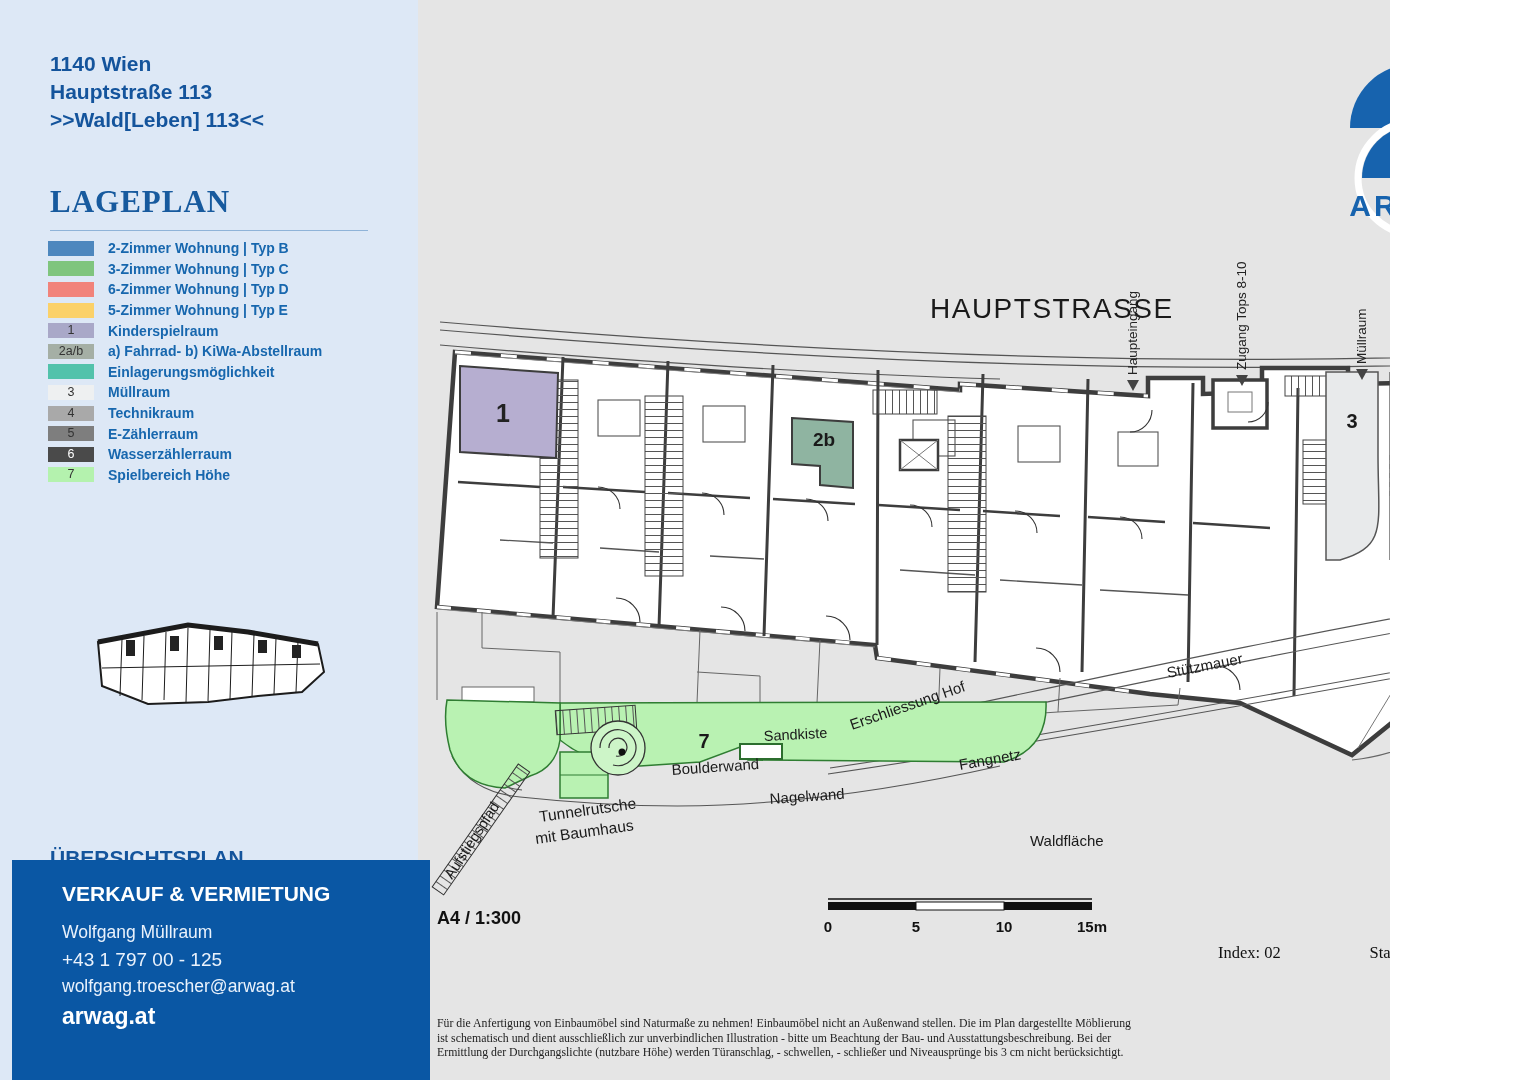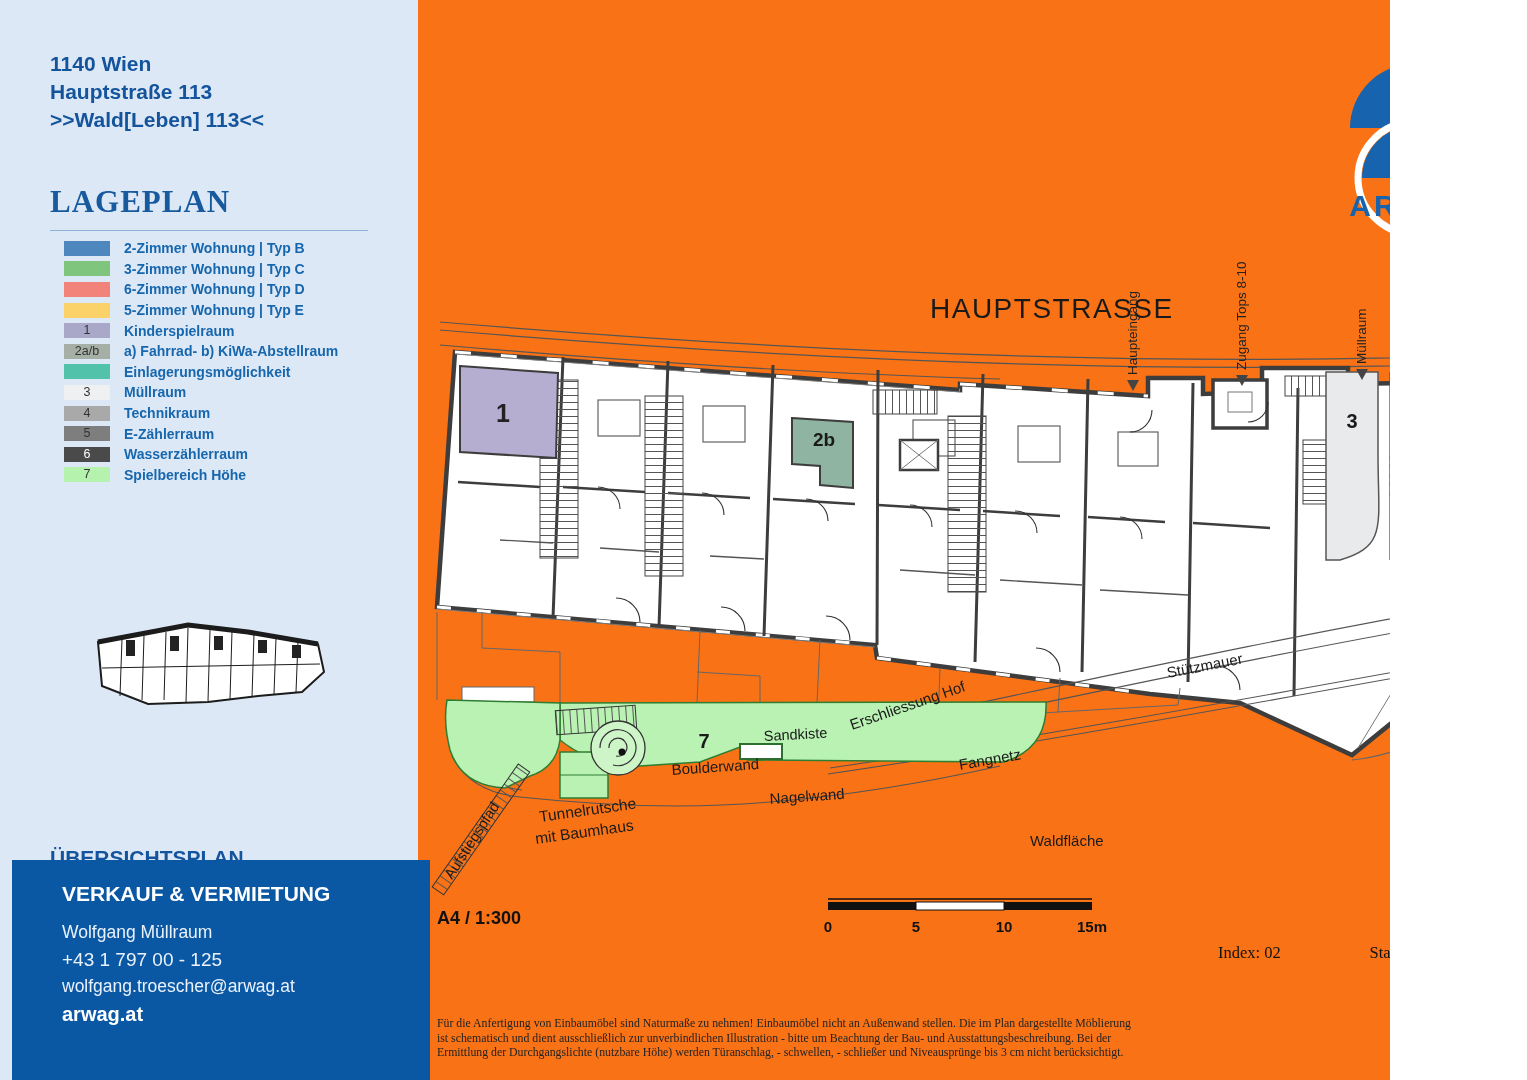--- a/index.html
+++ b/index.html
@@ -1,37 +1,37 @@
 <!DOCTYPE html>
 <html><head>
 <meta charset="utf-8">
 <style>
   html,body{margin:0;padding:0;background:#fff;}
   #stage{position:relative;width:1390px;height:1080px;overflow:hidden;
-         font-family:"Liberation Sans",sans-serif;background:#f97316;text-decoration:underline;}
+         font-family:"Liberation Sans",sans-serif;background:#e5e5e5;text-decoration:underline;}
   
   #sidebar{position:absolute;left:0;top:0;width:418px;height:1080px;background:#dde8f6;}
   .addr{position:absolute;left:50px;top:50px;color:#14549c;font-weight:bold;
         font-size:21px;line-height:28px;white-space:pre-line;}
   .plan-title{position:absolute;left:50px;top:184px;color:#175a9e;
         font-family:"Liberation Serif",serif;font-weight:bold;font-size:31px;letter-spacing:1px;}
   .rule{position:absolute;left:50px;top:230px;width:318px;height:1px;background:#8fb3d8;}
   #legend{position:absolute;left:48px;top:238px;}
-  .lrow{display:flex;align-items:center;height:20.6px;margin-left:16px;}
+  .lrow{display:flex;align-items:center;height:20.6px;}
   .sw{width:46px;height:15px;margin-right:14px;text-align:center;font-size:12.5px;
       line-height:15px;color:#333;flex:0 0 46px;}
   .lrow:nth-child(11) .sw{color:#fff;}
   .ltxt{color:#1767ae;font-weight:bold;font-size:14px;white-space:nowrap;}
   .overview-title{position:absolute;left:50px;top:846px;color:#14549c;font-weight:bold;font-size:21px;}
   #contact{position:absolute;left:12px;top:860px;width:418px;height:220px;background:#0a57a4;color:#eaf2fc;}
   #contact .h{position:absolute;left:50px;top:22px;font-weight:bold;font-size:21px;color:#fff;}
   #contact .l1{position:absolute;left:50px;top:62px;font-size:17.5px;}
   #contact .l2{position:absolute;left:50px;top:89px;font-size:19px;}
   #contact .l3{position:absolute;left:50px;top:116px;font-size:17.5px;}
-  #contact .l4{position:absolute;left:50px;top:143px;font-size:20px;font-weight:bold;color:#fff;}
+  #contact .l4{position:absolute;left:50px;top:143px;font-size:23px;font-weight:bold;color:#fff;}
   #minimap{position:absolute;left:88px;top:612px;}
   
   #plansvg{position:absolute;left:0;top:0;}
   .foot-left{position:absolute;left:437px;top:1016px;width:706px;color:#222;
       font-family:"Liberation Serif",serif;font-size:11.8px;line-height:14.5px;}
   .foot-right{position:absolute;left:1226px;top:1016px;width:256px;color:#222;text-align:right;
       font-family:"Liberation Serif",serif;font-size:11.8px;line-height:14.5px;}
 </style>
 </head>
 <body>

